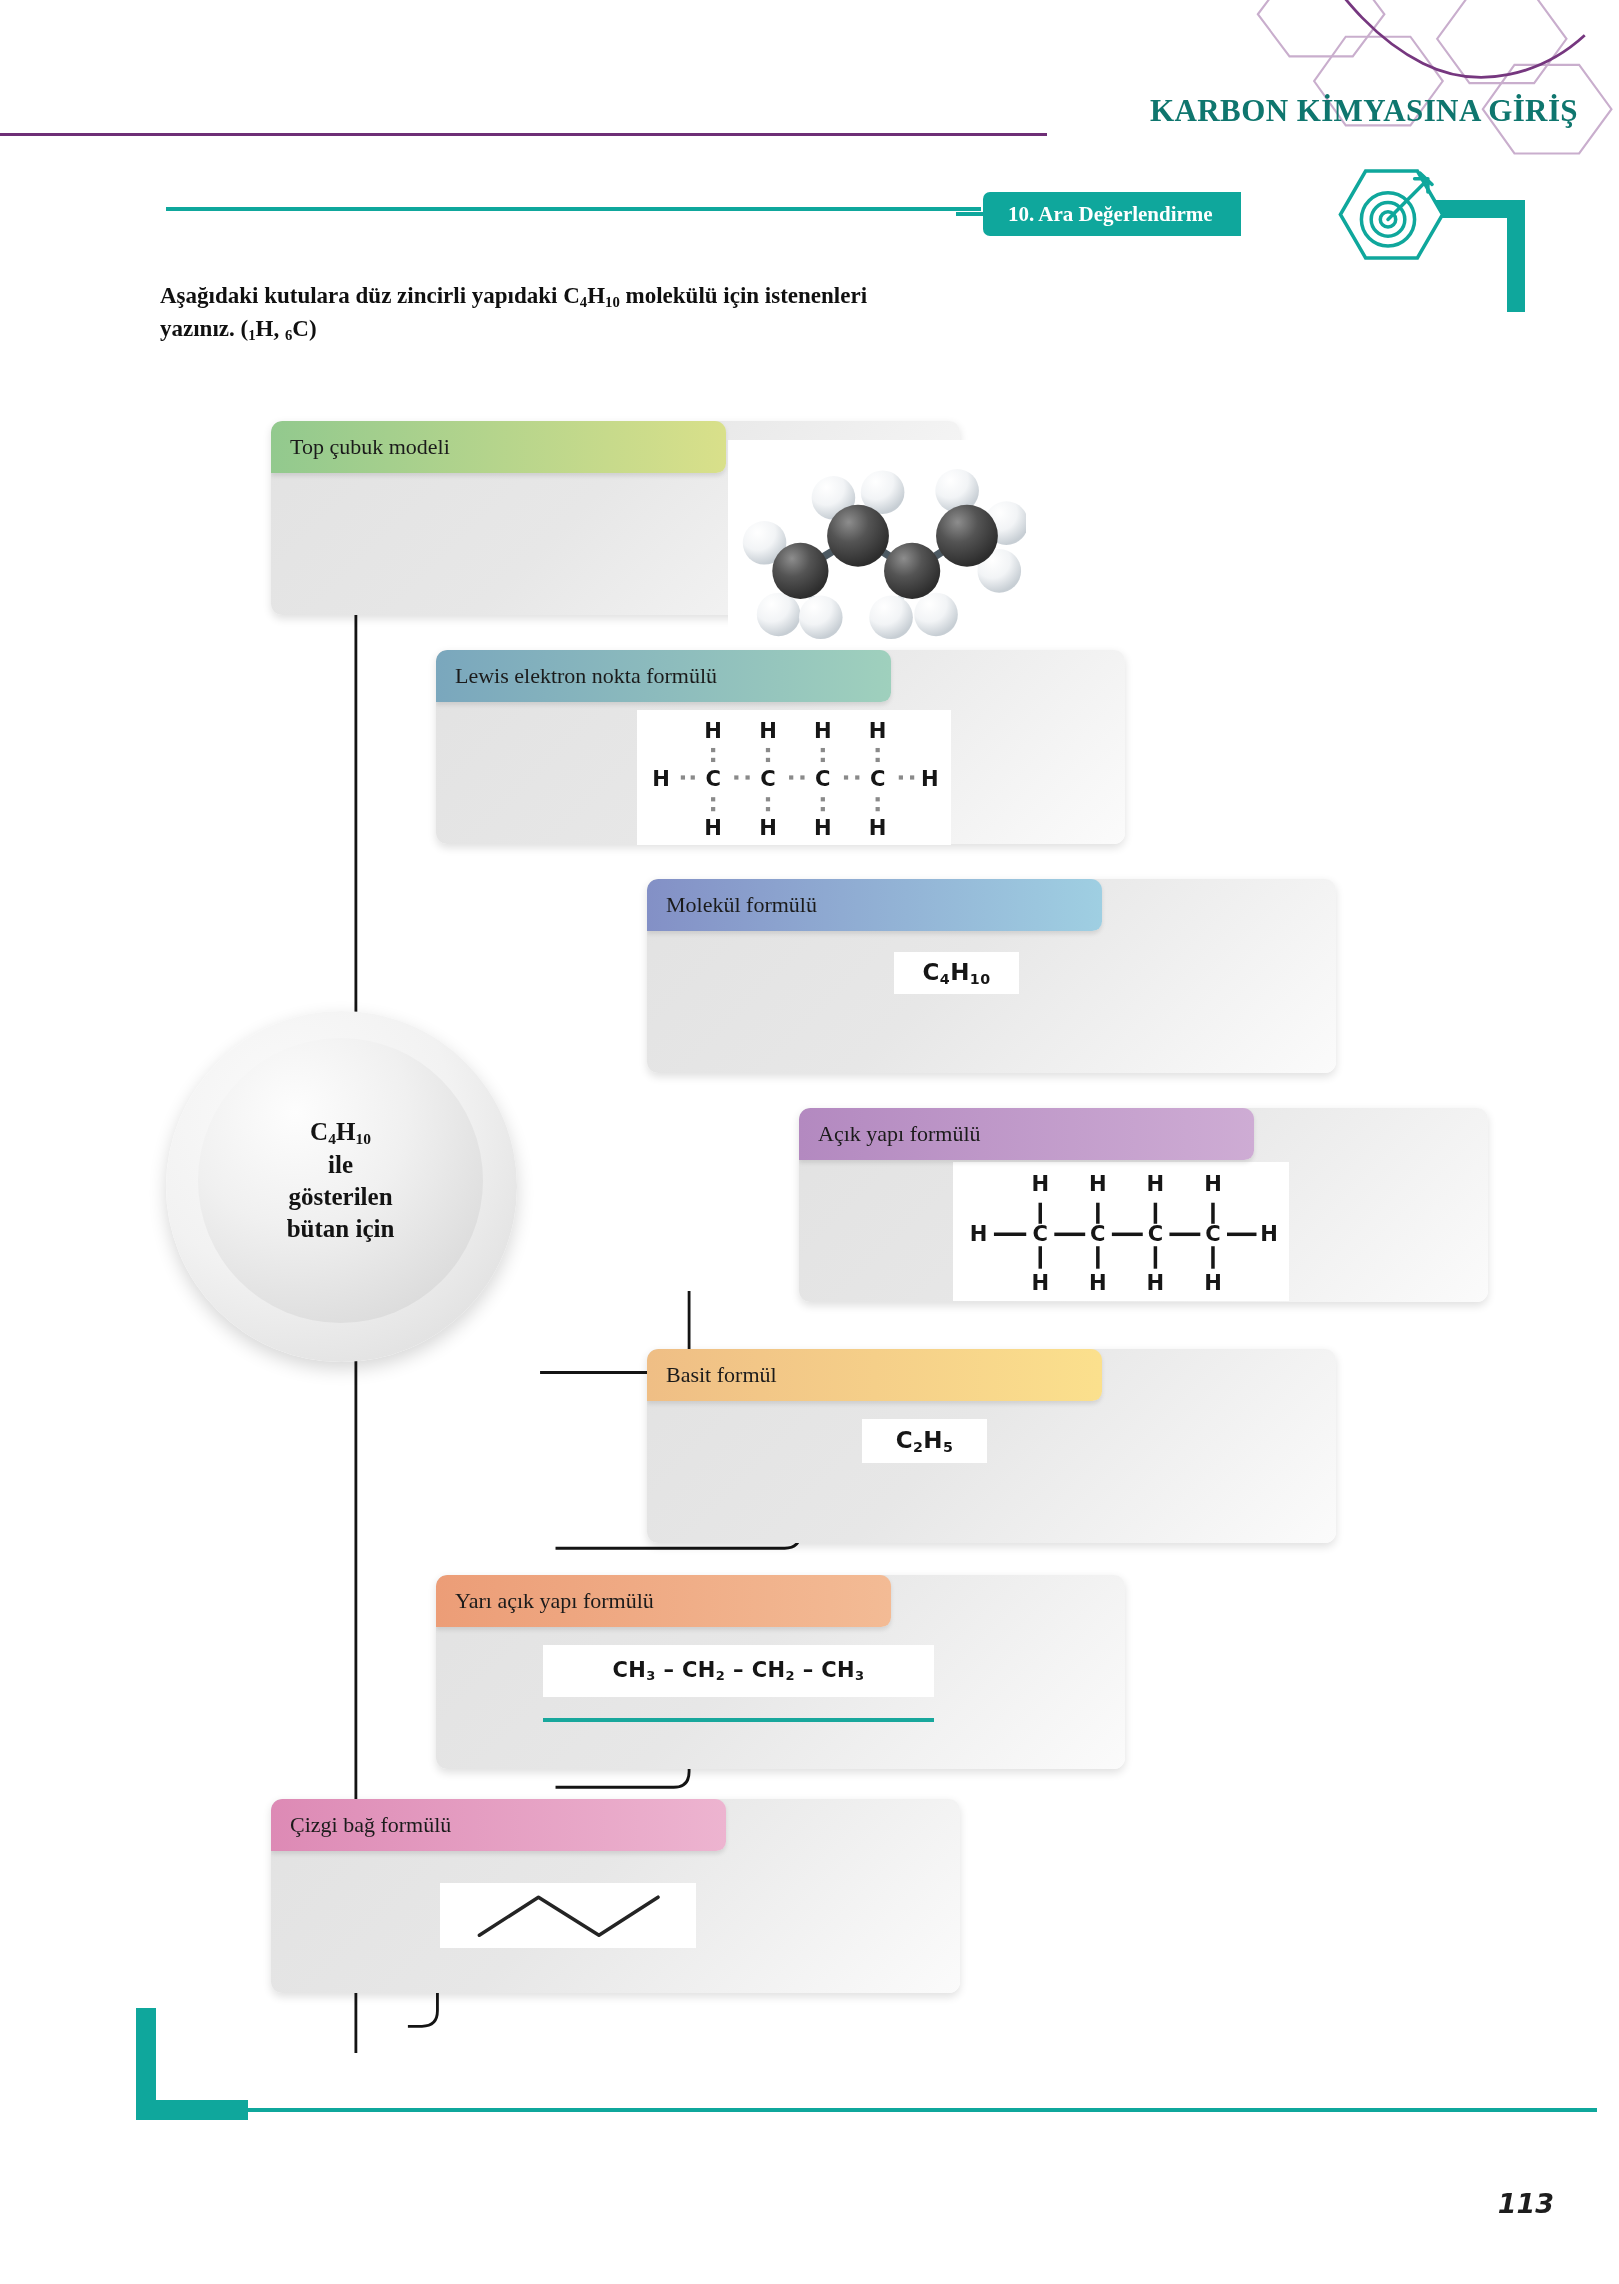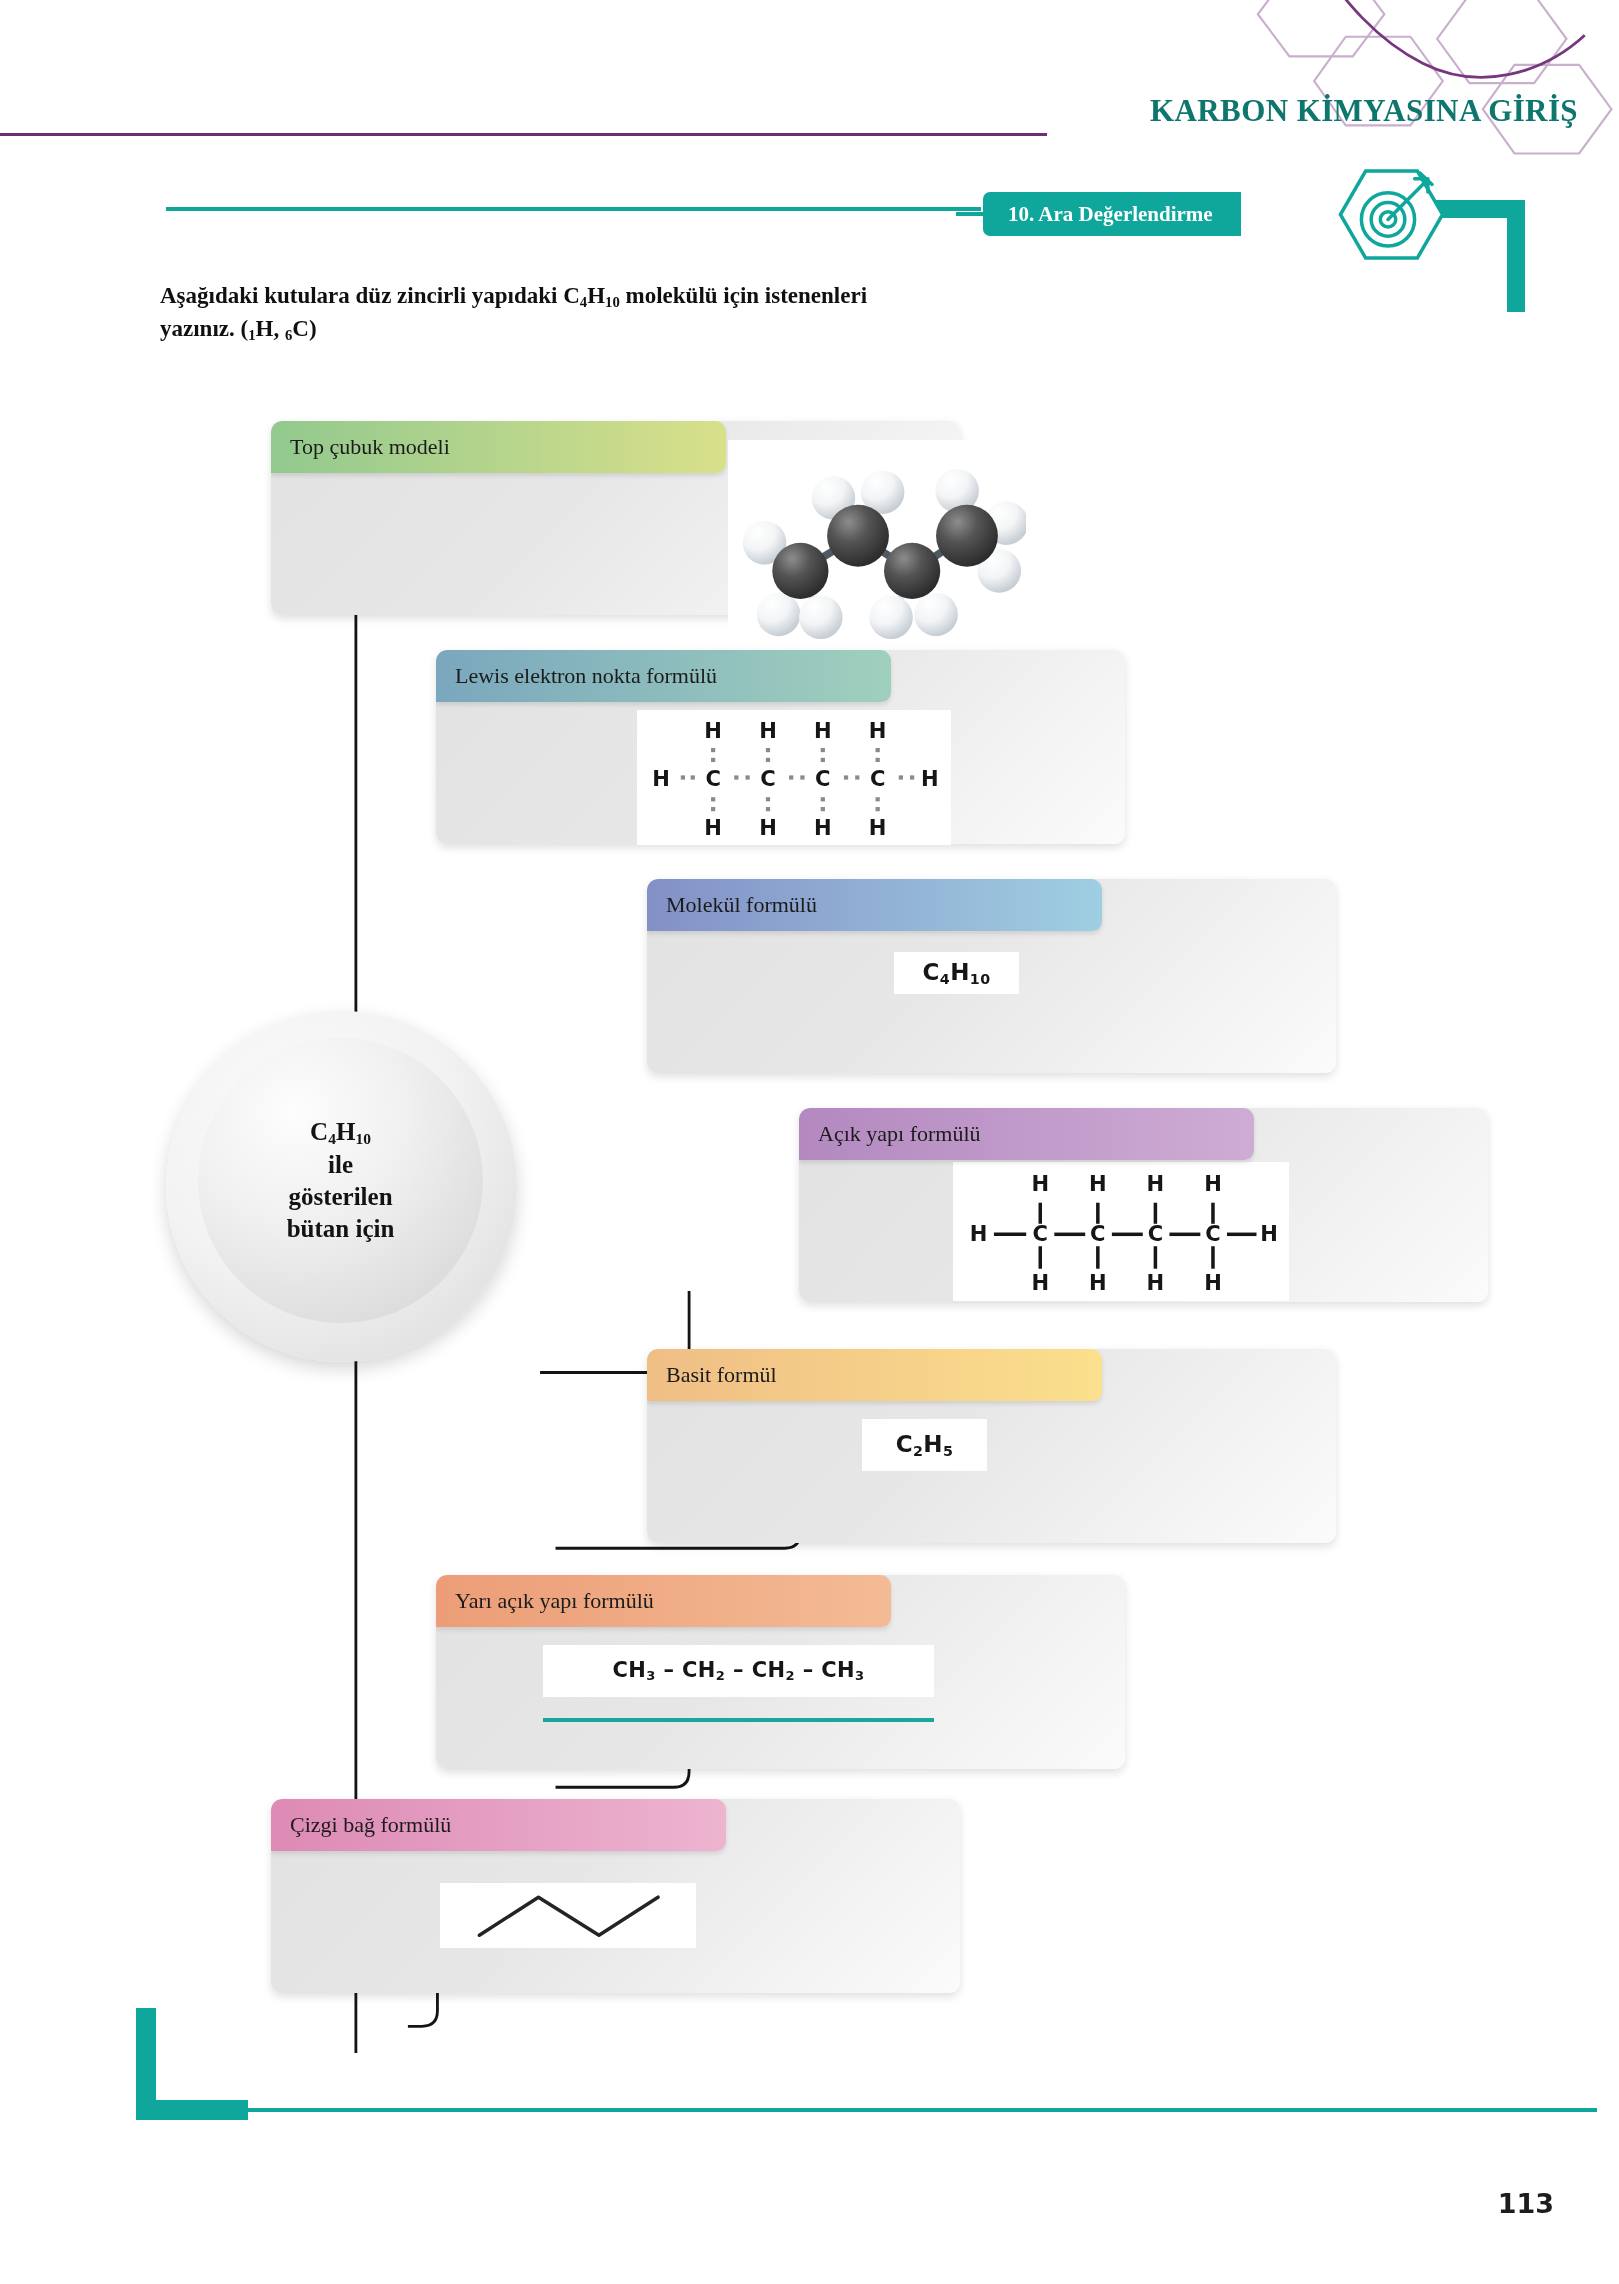--- a/index.html
+++ b/index.html
@@ -79,21 +79,21 @@
     background:radial-gradient(circle at 34% 26%,#fdfdfd 0%,#f0f0f0 40%,#dcdcdc 80%,#d2d2d2 100%);
     display:flex;flex-direction:column;align-items:center;justify-content:center;
     text-align:center;line-height:1.28;color:#131313;font-weight:700;font-size:25px;
     font-family:"Liberation Serif", serif;
   }
   .hub-inner sub{font-size:.62em;vertical-align:-.26em;}
 
   .conn{position:absolute;left:0;top:0;width:1620px;height:1659px;pointer-events:none;}
 
   .pageno{position:absolute;right:66px;bottom:65px;font-size:27px;font-weight:700;
-    color:#1d1d1d;font-family:"DejaVu Sans", sans-serif;}
+    color:#1d1d1d;font-family:"DejaVu Sans", sans-serif;font-style:italic;}
 </style>
 </head>
 <body>
 
 <div class="page">
 
   <svg class="deco" viewBox="0 0 620 330">
     <g fill="none" stroke="#c9aecd" stroke-width="3">
       <path d="M95 80 L140 20 L230 20 L275 80 L230 140 L140 140 Z"></path>
       <path d="M175 175 L220 112 L312 112 L358 175 L312 238 L220 238 Z"></path>
@@ -312,21 +312,21 @@
         </g>
       </svg>
     </div>
 
     <div class="card" style="left:647px;top:955px;width:689px;height:194px;">
       <div class="card-hd" style="width:436px;background:linear-gradient(90deg,#efbe85,#fbe08d);">
         <span>Basit formül</span>
       </div>
       <div class="card-body"></div>
     </div>
-    <div class="wbox" style="left:862px;top:1025px;width:125px;height:52px;">
+    <div class="wbox" style="left:862px;top:1025px;width:125px;height:44px;">
       <span class="fml" style="font-size:23px;">
         <span>C</span><sub>2</sub><span>H</span><sub>5</sub>
       </span>
     </div>
 
     <div class="card" style="left:436px;top:1181px;width:689px;height:194px;">
       <div class="card-hd" style="width:436px;background:linear-gradient(90deg,#ec9d77,#f3bb95);">
         <span>Yarı açık yapı formülü</span>
       </div>
       <div class="card-body"></div>

